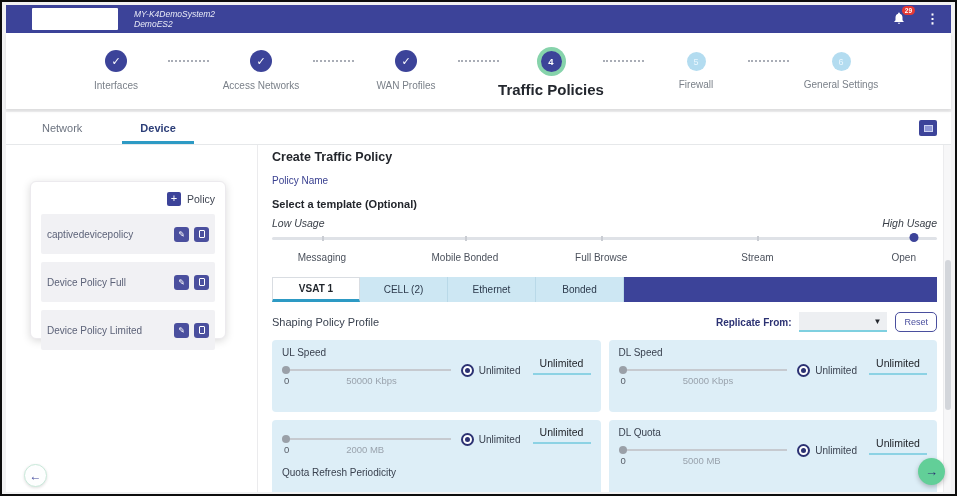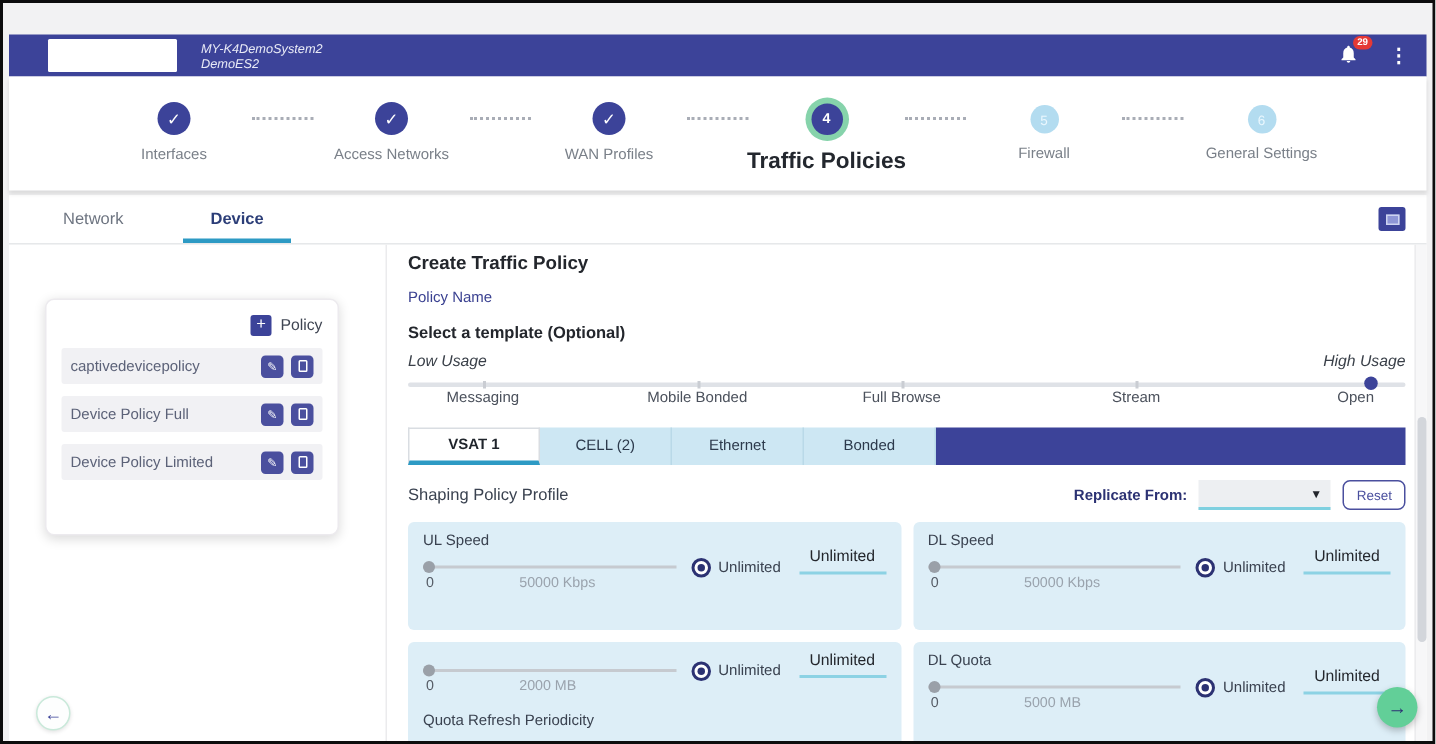--- a/index.html
+++ b/index.html
@@ -1,18 +1,18 @@
 <!DOCTYPE html>
 <html><head>
 <meta charset="utf-8">
 <style>
   * { margin:0; padding:0; box-sizing:border-box; }
   html,body { background:#fff; }
   body { font-family:"Liberation Sans", sans-serif; }
-  .frame { width:957px; height:496px; border:2px solid #0d0d0d; background:#f2f2f3; position:relative; overflow:hidden; padding:21px 4px; }
+  .frame { width:957px; height:496px; border:2px solid #0d0d0d; background:#f2f2f3; position:relative; overflow:hidden; padding:3px 4px; }
 
   
   .header { height:28px; background:#3c4399; display:flex; align-items:center; position:relative; padding:0 12px; }
   .logo-box { width:86px; height:22px; background:#fff; border-radius:1px; margin-left:14px; }
   .system-info { margin-left:16px; color:#e8eaf6; font-style:italic; font-size:8.5px; line-height:10px; }
   .header-title { position:absolute; left:0; right:0; text-align:center; color:#fff; font-size:13px; font-weight:bold; pointer-events:none; }
   .header-right { margin-left:auto; display:flex; align-items:center; gap:18px; }
   .bell-wrap { position:relative; width:16px; height:16px; cursor:pointer; }
   .bell-wrap svg { width:14px; height:14px; }
   .badge { position:absolute; top:-5px; right:-7px; background:#e53935; color:#fff; font-size:6.5px; font-weight:bold; border-radius:7px; padding:1px 3px; line-height:7px; }
@@ -38,39 +38,39 @@
   .win-icon { margin-left:auto; margin-right:14px; width:18px; height:16px; background:#3c4399; border-radius:2px; display:flex; align-items:center; justify-content:center; cursor:pointer; }
   .win-icon span { display:block; width:9px; height:7px; border:1px solid #cdd3f0; background:#8e96d6; }
 
   
   .content { background:#fff; height:347px; display:flex; position:relative; }
   .left-panel { width:252px; border-right:1px solid #ebebed; flex-shrink:0; position:relative; }
   .policy-card { margin:36px 0 0 24px; width:196px; height:158px; background:#fff; border-radius:6px; border:1px solid #eceaee; box-shadow:0 2px 8px rgba(0,0,0,.15); padding:10px 10px; }
   .add-row { display:flex; justify-content:flex-end; align-items:center; gap:6px; cursor:pointer; }
   .plus-sq { width:14px; height:14px; background:#3c4399; border-radius:2px; color:#fff; font-size:11px; line-height:13px; text-align:center; }
   .add-label { font-size:10.5px; color:#3f4552; }
-  .p-row { margin-top:8px; height:24px; background:#f1f1f4; border-radius:2px; display:flex; align-items:center; padding:0 6px; }
+  .p-row { margin-top:8px; height:40px; background:#f1f1f4; border-radius:2px; display:flex; align-items:center; padding:0 6px; }
   .p-name { font-size:10px; color:#5c6278; flex:1; overflow:hidden; white-space:nowrap; }
   .icon-sq { width:15px; height:15px; background:#4a4f9e; border-radius:3px; color:#fff; font-size:8px; display:flex; align-items:center; justify-content:center; margin-left:5px; cursor:pointer; }
   .icon-sq .rect { width:6px; height:8px; border:1px solid #fff; border-radius:1px; }
 
   .main { flex:1; padding:4px 14px 0 14px; position:relative; overflow:hidden; }
   .form-title { font-size:12.5px; font-weight:bold; color:#23262c; line-height:16px; }
   .field-label { margin-top:10px; font-size:10px; color:#3a4191; }
   .input-row { position:relative; height:22px; margin-top:2px; }
   .name-input { width:122px; border:none; outline:none; border-bottom:2px solid #2d9ac4; font-size:10.5px; color:#2b2f36; padding:2px 1px 3px 1px; background:transparent; font-family:"Liberation Sans",sans-serif; }
   .save-btn { position:absolute; right:0; top:0; width:46px; height:22px; background:#3c4399; color:#fff; border:none; border-radius:4px; font-size:10.5px; font-weight:bold; cursor:pointer; }
 
   .tpl-label { margin-top:12px; font-size:11px; font-weight:bold; color:#23262c; }
   .usage-row { margin-top:7px; display:flex; justify-content:space-between; font-style:italic; font-size:10.5px; color:#3a4049; }
   .tpl-slider { margin-top:4px; position:relative; height:9px; cursor:pointer; }
   .tpl-track { position:absolute; top:4px; left:0; right:0; height:3px; background:#dfe2e7; border-radius:2px; }
   .tick { position:absolute; top:3px; width:2px; height:5px; background:#cacdd3; }
   .tpl-thumb { position:absolute; top:0; width:9px; height:9px; border-radius:50%; background:#3c4399; transform:translateX(-50%); cursor:grab; }
-  .tpl-labels { position:relative; height:15px; margin-top:0; }
+  .tpl-labels { position:relative; height:15px; margin-top:10px; }
   .tpl-opt { position:absolute; transform:translateX(-50%); font-size:10px; color:#4b515c; white-space:nowrap; cursor:pointer; }
 
   .ptabs { margin-top:10px; display:flex; height:25px; }
   .ptab { width:88px; display:flex; align-items:center; justify-content:center; font-size:10px; color:#2c3a4c; background:#cde7f3; border-right:1px solid #b9d9e8; cursor:pointer; }
   .ptab.on { background:#fff; color:#1f242b; font-weight:bold; border:1px solid #d9dde2; border-bottom:3px solid #2d9ac4; }
   .ptab-fill { flex:1; background:#3c4399; }
 
   .shaping-row { margin-top:10px; display:flex; align-items:center; }
   .shaping-title { font-size:11px; color:#3a4250; }
   .rep-group { margin-left:auto; display:flex; align-items:center; gap:8px; }

